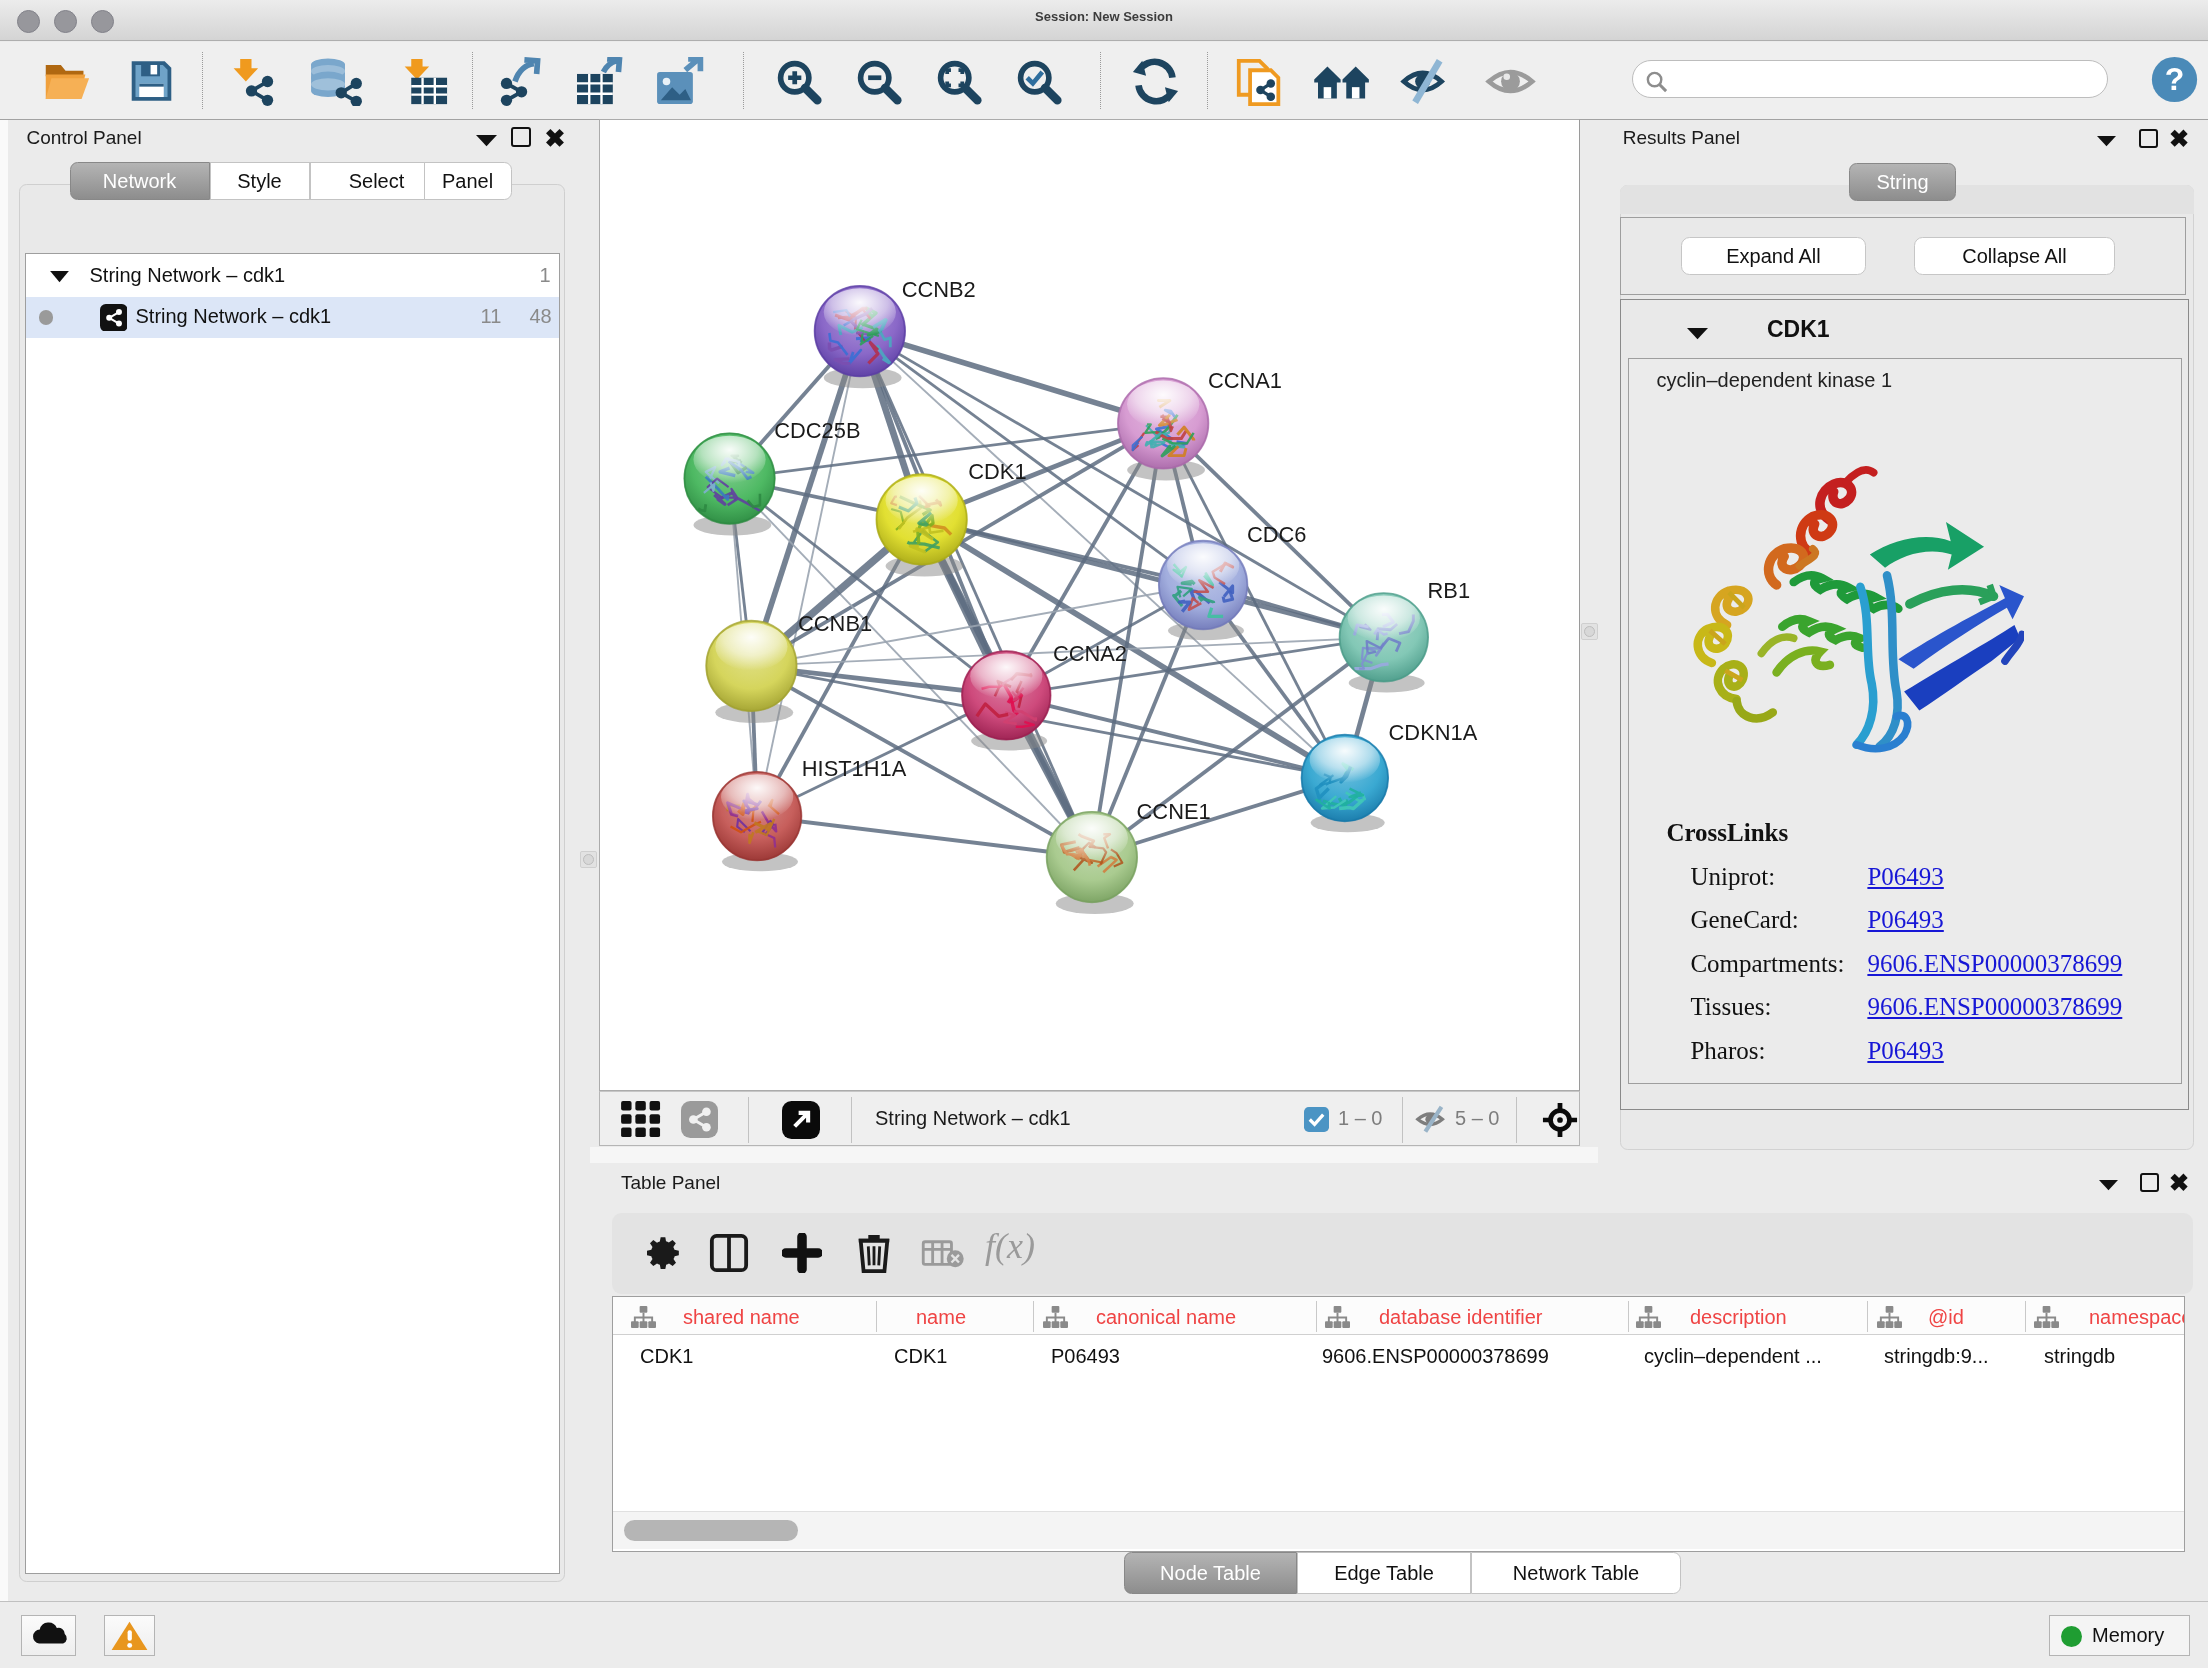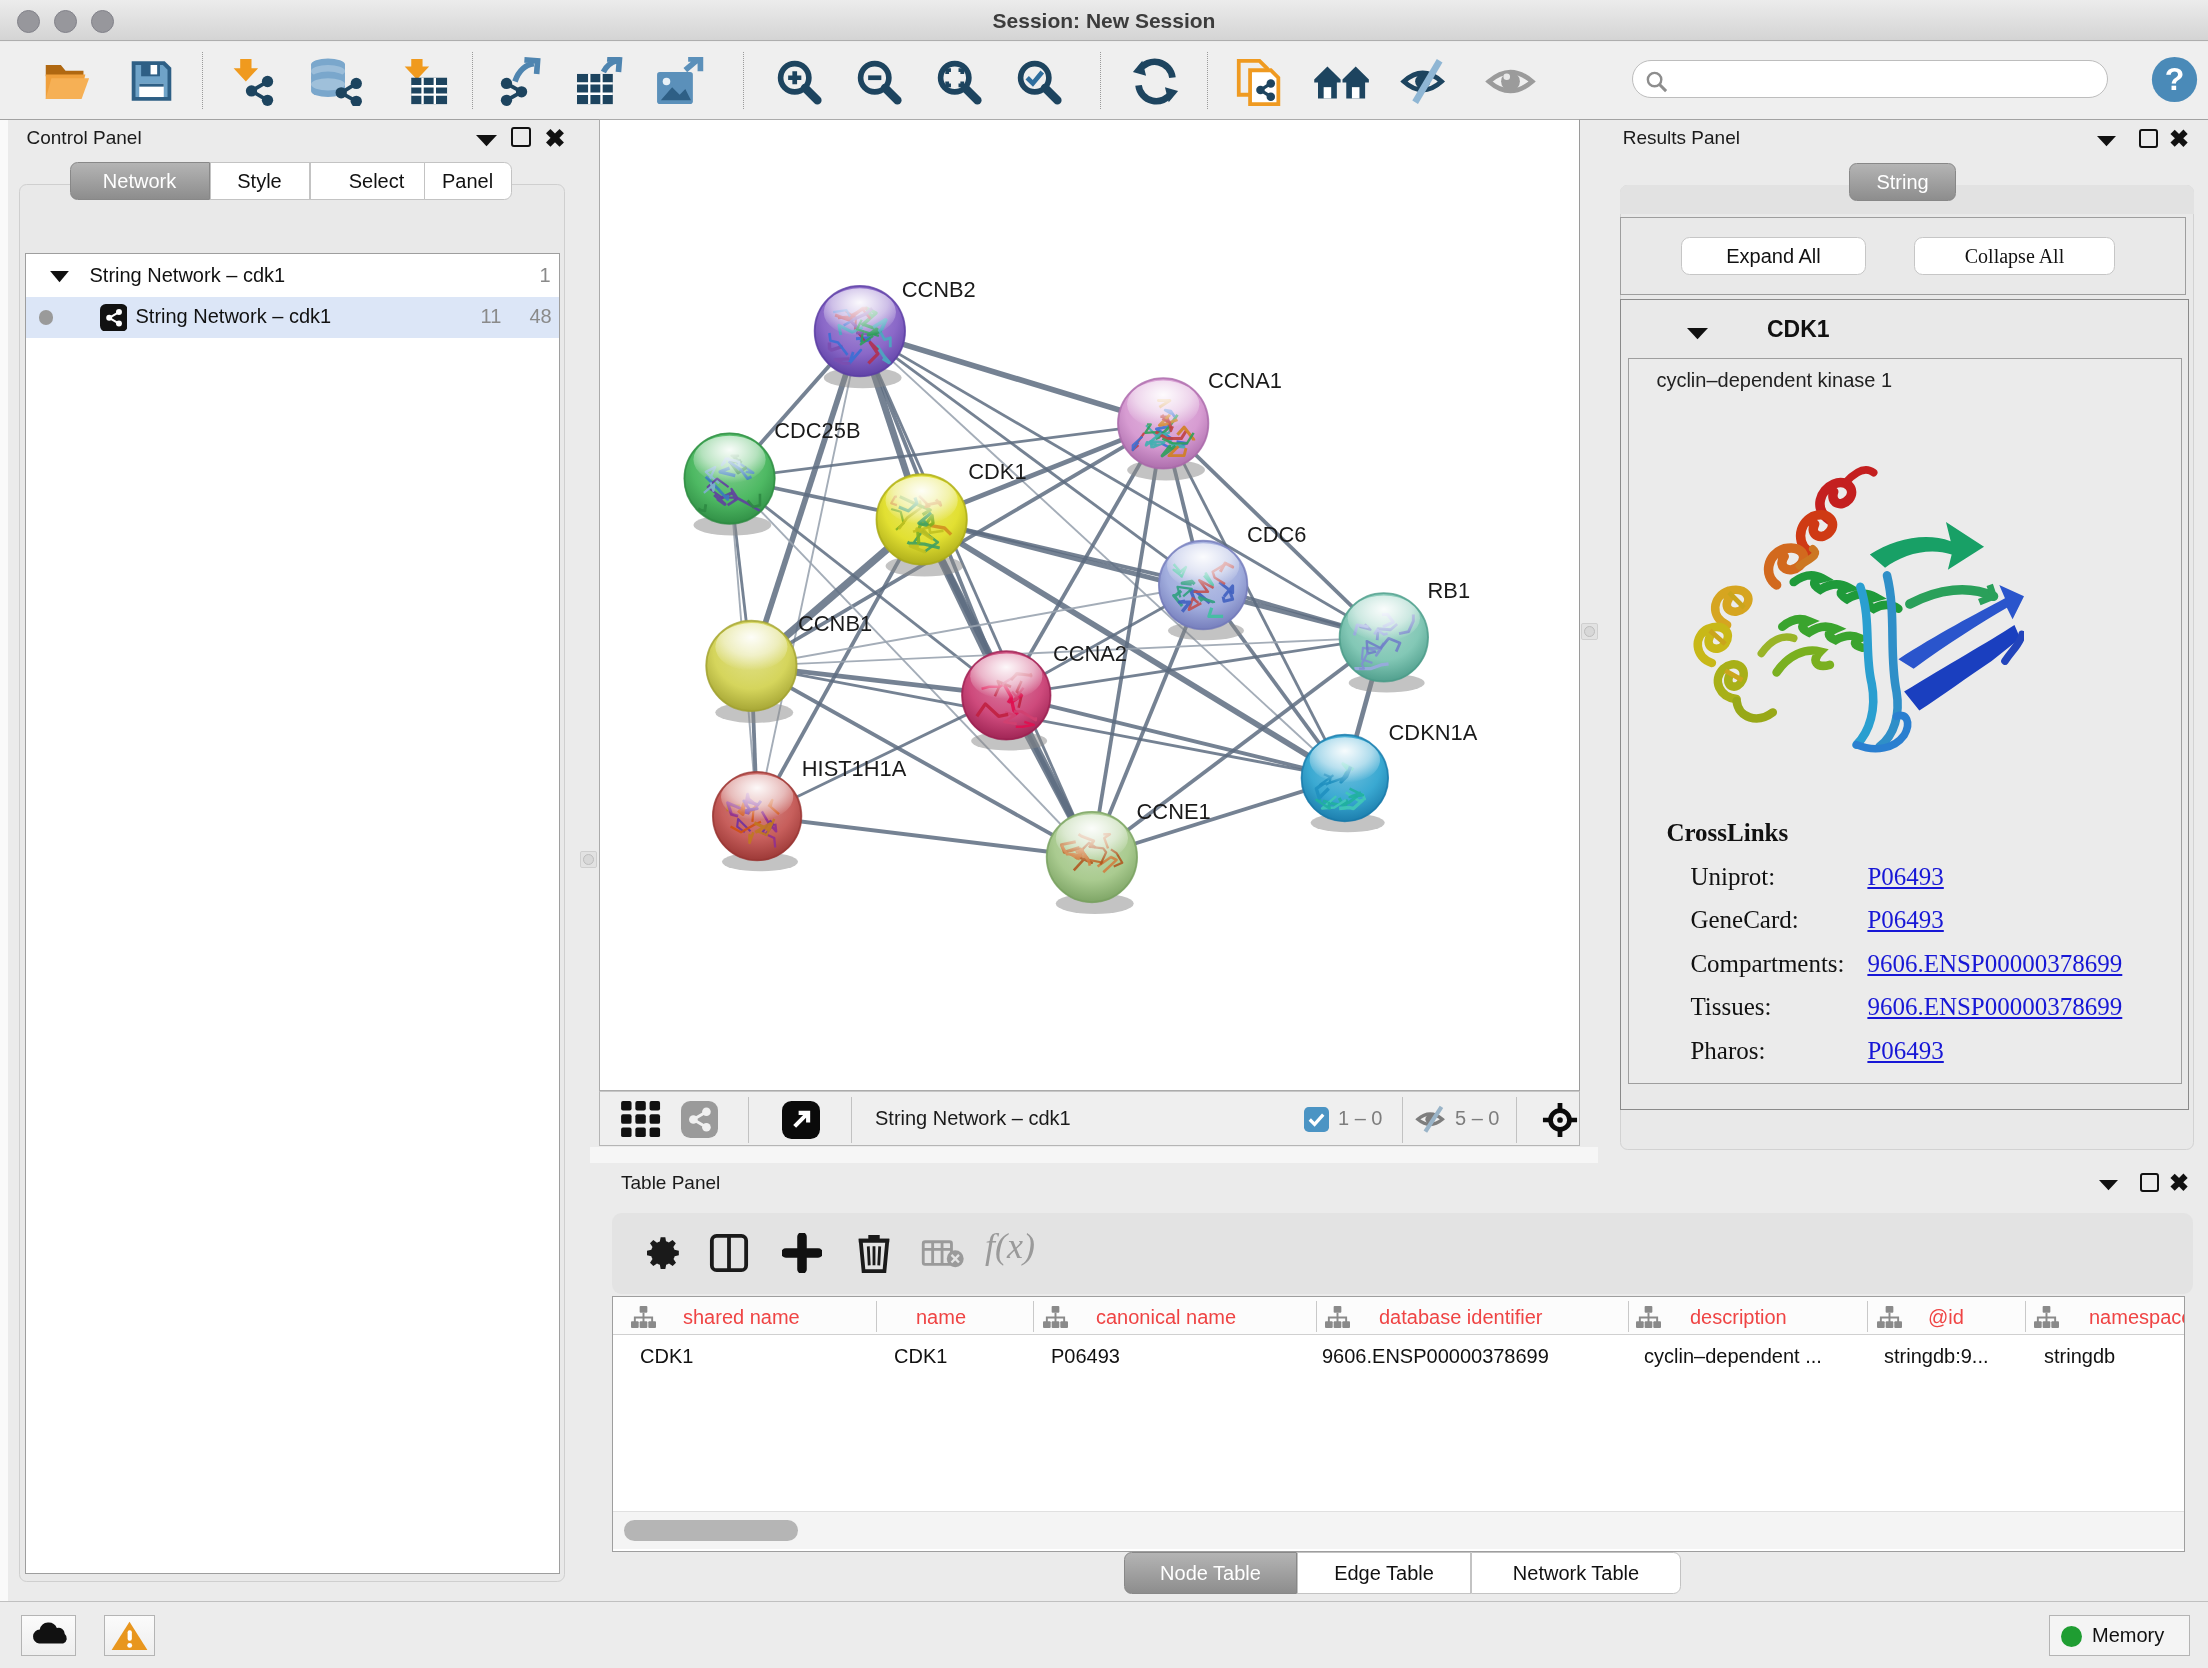--- a/index.html
+++ b/index.html
@@ -2,21 +2,21 @@
 <html style="font-size:15px"><head>
 <meta charset="utf-8">
 <style>
 html,body{margin:0;padding:0;width:2208px;height:1668px;overflow:hidden;background:#ebebeb;font-family:"Liberation Sans",sans-serif;}
 *{box-sizing:border-box;}
 #win{position:absolute;left:0;top:0;width:2208px;height:1668px;}
 .abs{position:absolute;}
 
 #titlebar{left:0;top:0;width:2208px;height:41px;background:linear-gradient(#ececec,#d4d4d4);border-bottom:1px solid #aeaeae;}
 .tl{width:23px;height:23px;border-radius:50%;background:#97979c;border:1px solid #82828a;top:9.5px;}
-#title{width:100%;text-align:center;top:8.6px;font-size:21px;font-weight:700;color:#3c3c3c;}
+#title{width:100%;text-align:center;top:8.6px;font-size:13px;font-weight:700;color:#3c3c3c;}
 
 #toolbar{left:0;top:42px;width:2208px;height:78px;background:#efefef;border-bottom:1px solid #a2a2a2;}
 .sep{top:9.5px;height:57px;width:0;border-left:1.9px dotted #9a9a9a;}
 .ticon{top:15px;}
 #searchbox{left:1632px;top:18px;width:476px;height:38px;background:#fff;border:1px solid #bdbdbd;border-radius:19px;}
 
 .ptitle{font-size:19px;color:#1a1a1a;}
 .pctrl{font-size:19px;color:#111;}
 
 #cp{left:9.5px;top:124px;width:555px;height:1459px;}
@@ -639,21 +639,21 @@
     <div class="abs" style="left:478px;top:13.3px;"><svg width="23" height="13.3" viewBox="0 0 24 14">
           <path d="M2 2 L22 2 L12 13 Z" fill="#111"></path>
         </svg></div>
     <div class="abs" style="left:522px;top:8.6px;width:19px;height:19px;border:2.9px solid #111;border-radius:2.9px;"></div>
     <div class="abs" style="left:552px;top:4.8px;font-size:24px;font-weight:700;color:#111;">✖</div>
     <div class="abs" id="rpbody"></div>
     <div class="abs" style="left:2.9px;top:65px;width:574px;height:28.5px;background:#e2e2e2;border-radius:7.6px 7.6px 0 0;"></div>
     <div class="abs tab tabsel" style="left:232px;top:43px;width:107px;border-radius:7.6px;">String</div>
     <div class="abs" id="rpbtns"></div>
     <div class="abs btn" style="left:64px;top:117px;width:185px;">Expand All</div>
-    <div class="abs btn" style="left:297px;top:117px;width:201px;font-family:Liberation Serif, serif;">Collapse All</div>
+    <div class="abs btn" style="left:297px;top:117px;width:201px;">Collapse All</div>
     <div class="abs" id="cdkbox"></div>
     <div class="abs" style="left:68px;top:206px;"><svg width="25" height="14.3" viewBox="0 0 26 15">
           <path d="M2 2 L24 2 L13 14 Z" fill="#111"></path>
         </svg></div>
     <div class="abs" style="left:150px;top:196px;font-size:23px;font-weight:700;color:#111;">CDK1</div>
     <div class="abs" id="cdkinner">
       <div class="abs" style="left:27px;top:9.5px;font-size:20px;color:#222;">cyclin–dependent kinase 1</div>
       <div class="abs" style="left:41px;top:104px;"><svg width="354" height="300" viewBox="0 0 372 315">
 <path d="M168 60 C150 48 158 28 172 22 C186 16 196 28 188 38 C180 47 168 42 172 30" stroke="#c41f1f" stroke-width="10" fill="none" stroke-linecap="round"></path>
 <path d="M150 95 C132 88 134 64 150 56 C166 50 176 62 168 72 C160 82 146 76 152 64" stroke="#cf3a14" stroke-width="10" fill="none" stroke-linecap="round"></path>

